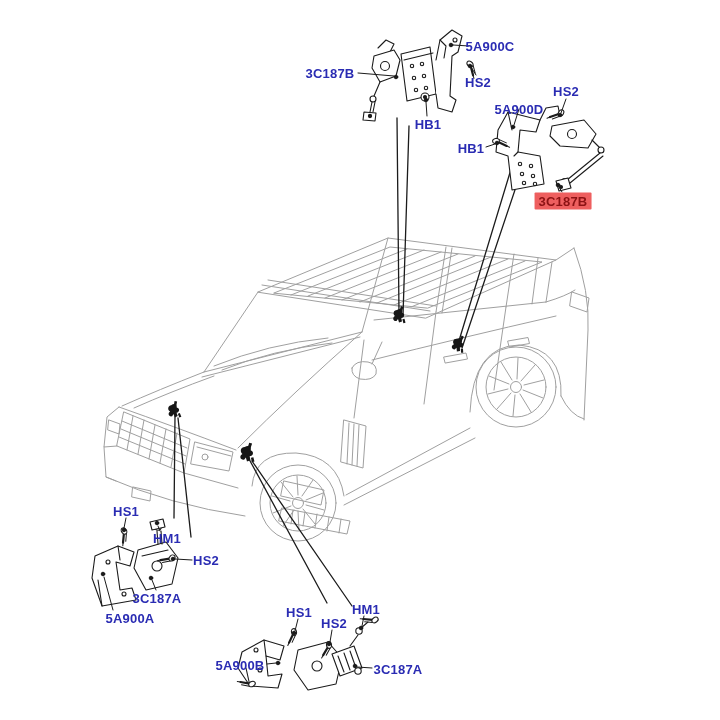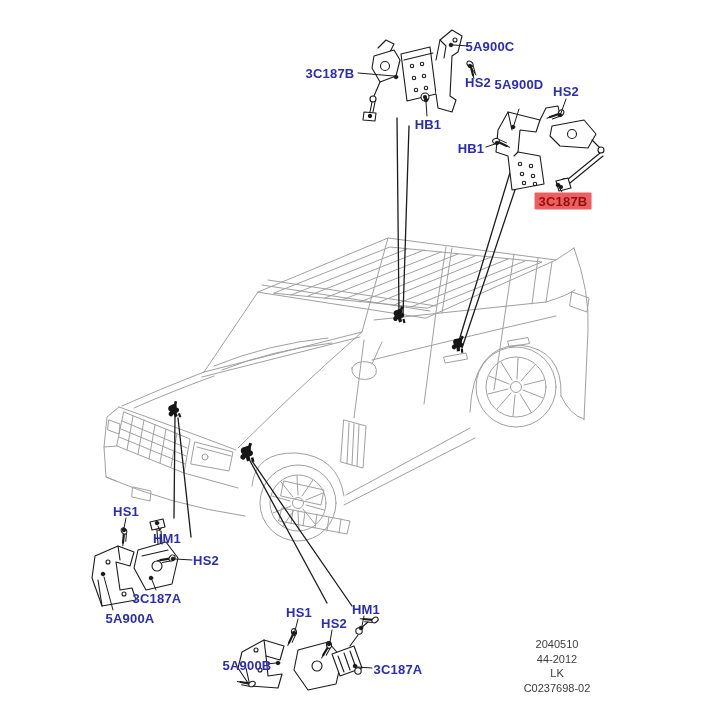--- a/index.html
+++ b/index.html
@@ -248,35 +248,29 @@
         <circle cx="278" cy="663" r="1.8"></circle>
     <path d="M372,668 L357,667"></path>
         <circle cx="355" cy="666" r="1.8"></circle>
   </g>
 </svg>
 
 <div class="callout" style="left:330px;top:73px">3C187B</div>
 <div class="callout" style="left:490px;top:46px">5A900C</div>
 <div class="callout" style="left:478px;top:82px">HS2</div>
 <div class="callout" style="left:428px;top:124px">HB1</div>
-<div class="callout" style="left:519px;top:84px">5A900D</div>
+<div class="callout" style="left:519px;top:109px">5A900D</div>
 <div class="callout" style="left:566px;top:91px">HS2</div>
 <div class="callout" style="left:471px;top:148px">HB1</div>
 <div class="callout highlight" style="left:563px;top:201px">3C187B</div>
 <div class="callout" style="left:126px;top:511px">HS1</div>
 <div class="callout" style="left:167px;top:538px">HM1</div>
 <div class="callout" style="left:206px;top:560px">HS2</div>
 <div class="callout" style="left:157px;top:598px">3C187A</div>
 <div class="callout" style="left:130px;top:618px">5A900A</div>
 <div class="callout" style="left:299px;top:612px">HS1</div>
 <div class="callout" style="left:334px;top:623px">HS2</div>
 <div class="callout" style="left:366px;top:609px">HM1</div>
-<div class="callout" style="left:247px;top:665px">5A900B</div>
+<div class="callout" style="left:240px;top:665px">5A900B</div>
 <div class="callout" style="left:398px;top:669px">3C187A</div>
 
-<div id="footer-block">
-  <div>2040510</div>
-  <div>44-2012</div>
-  <div>LK</div>
-  <div>C0237698-02</div>
+
 </div>
 
-</div>
-
 </body></html>

